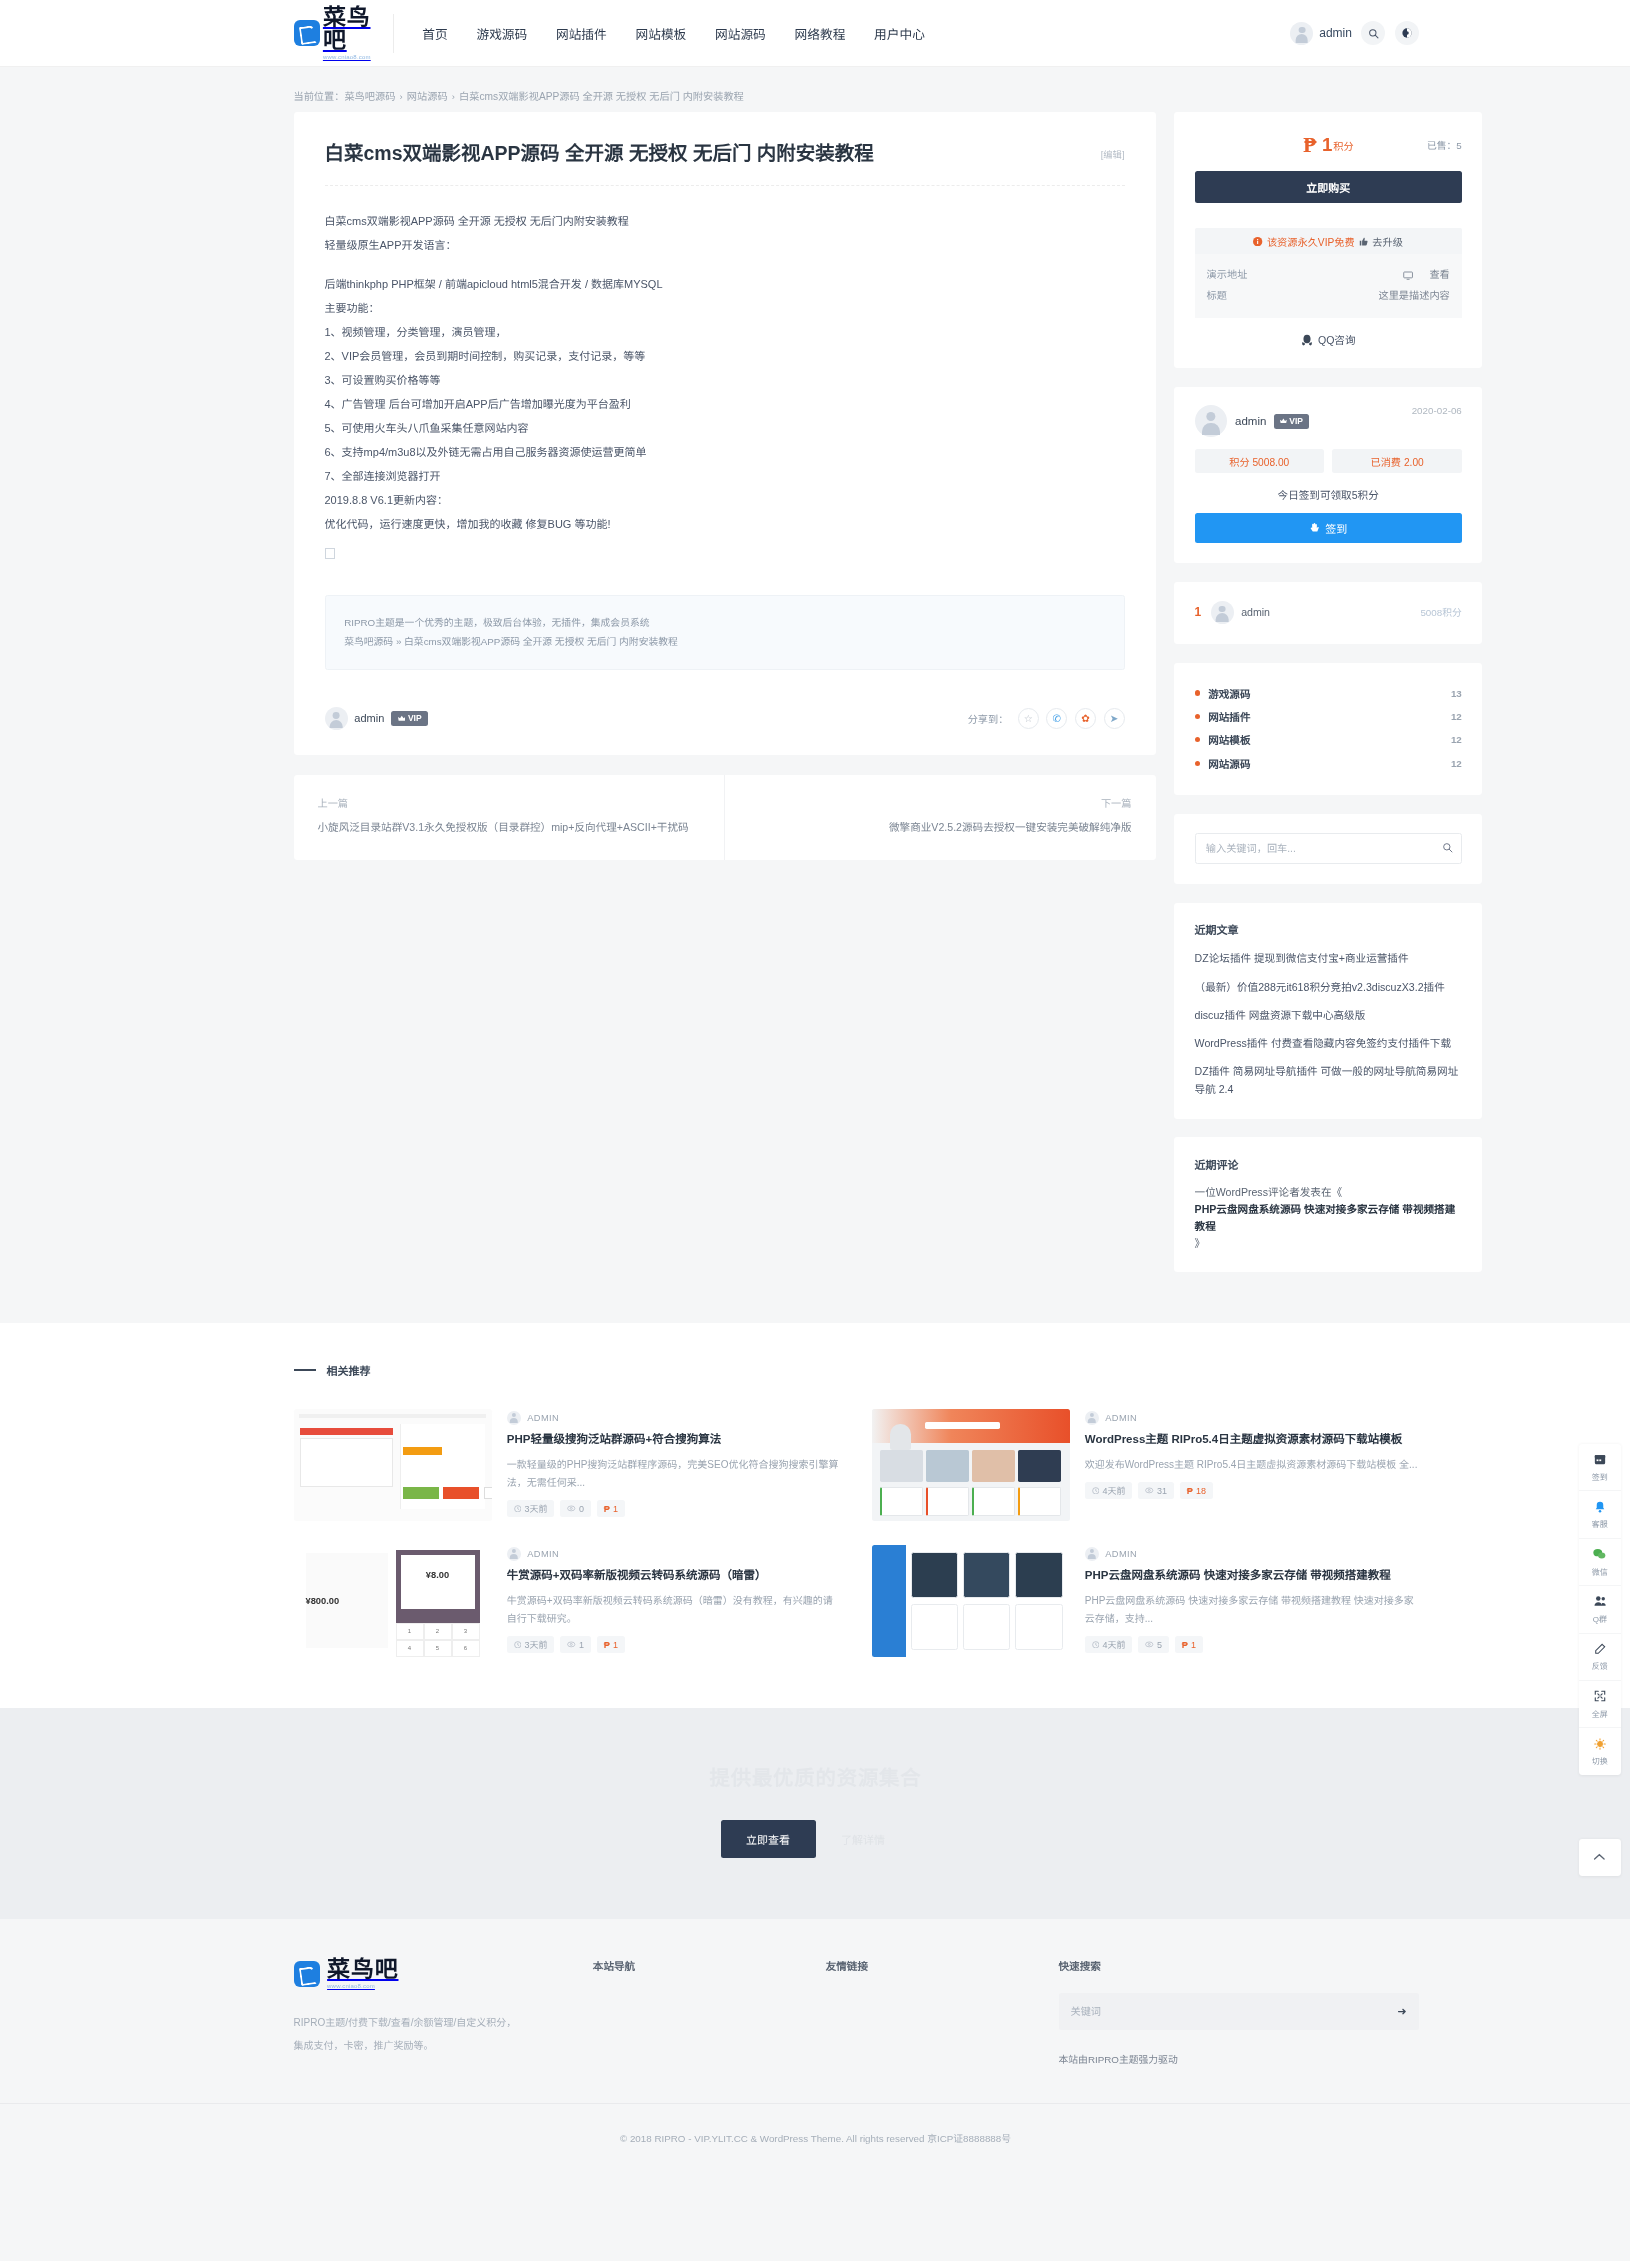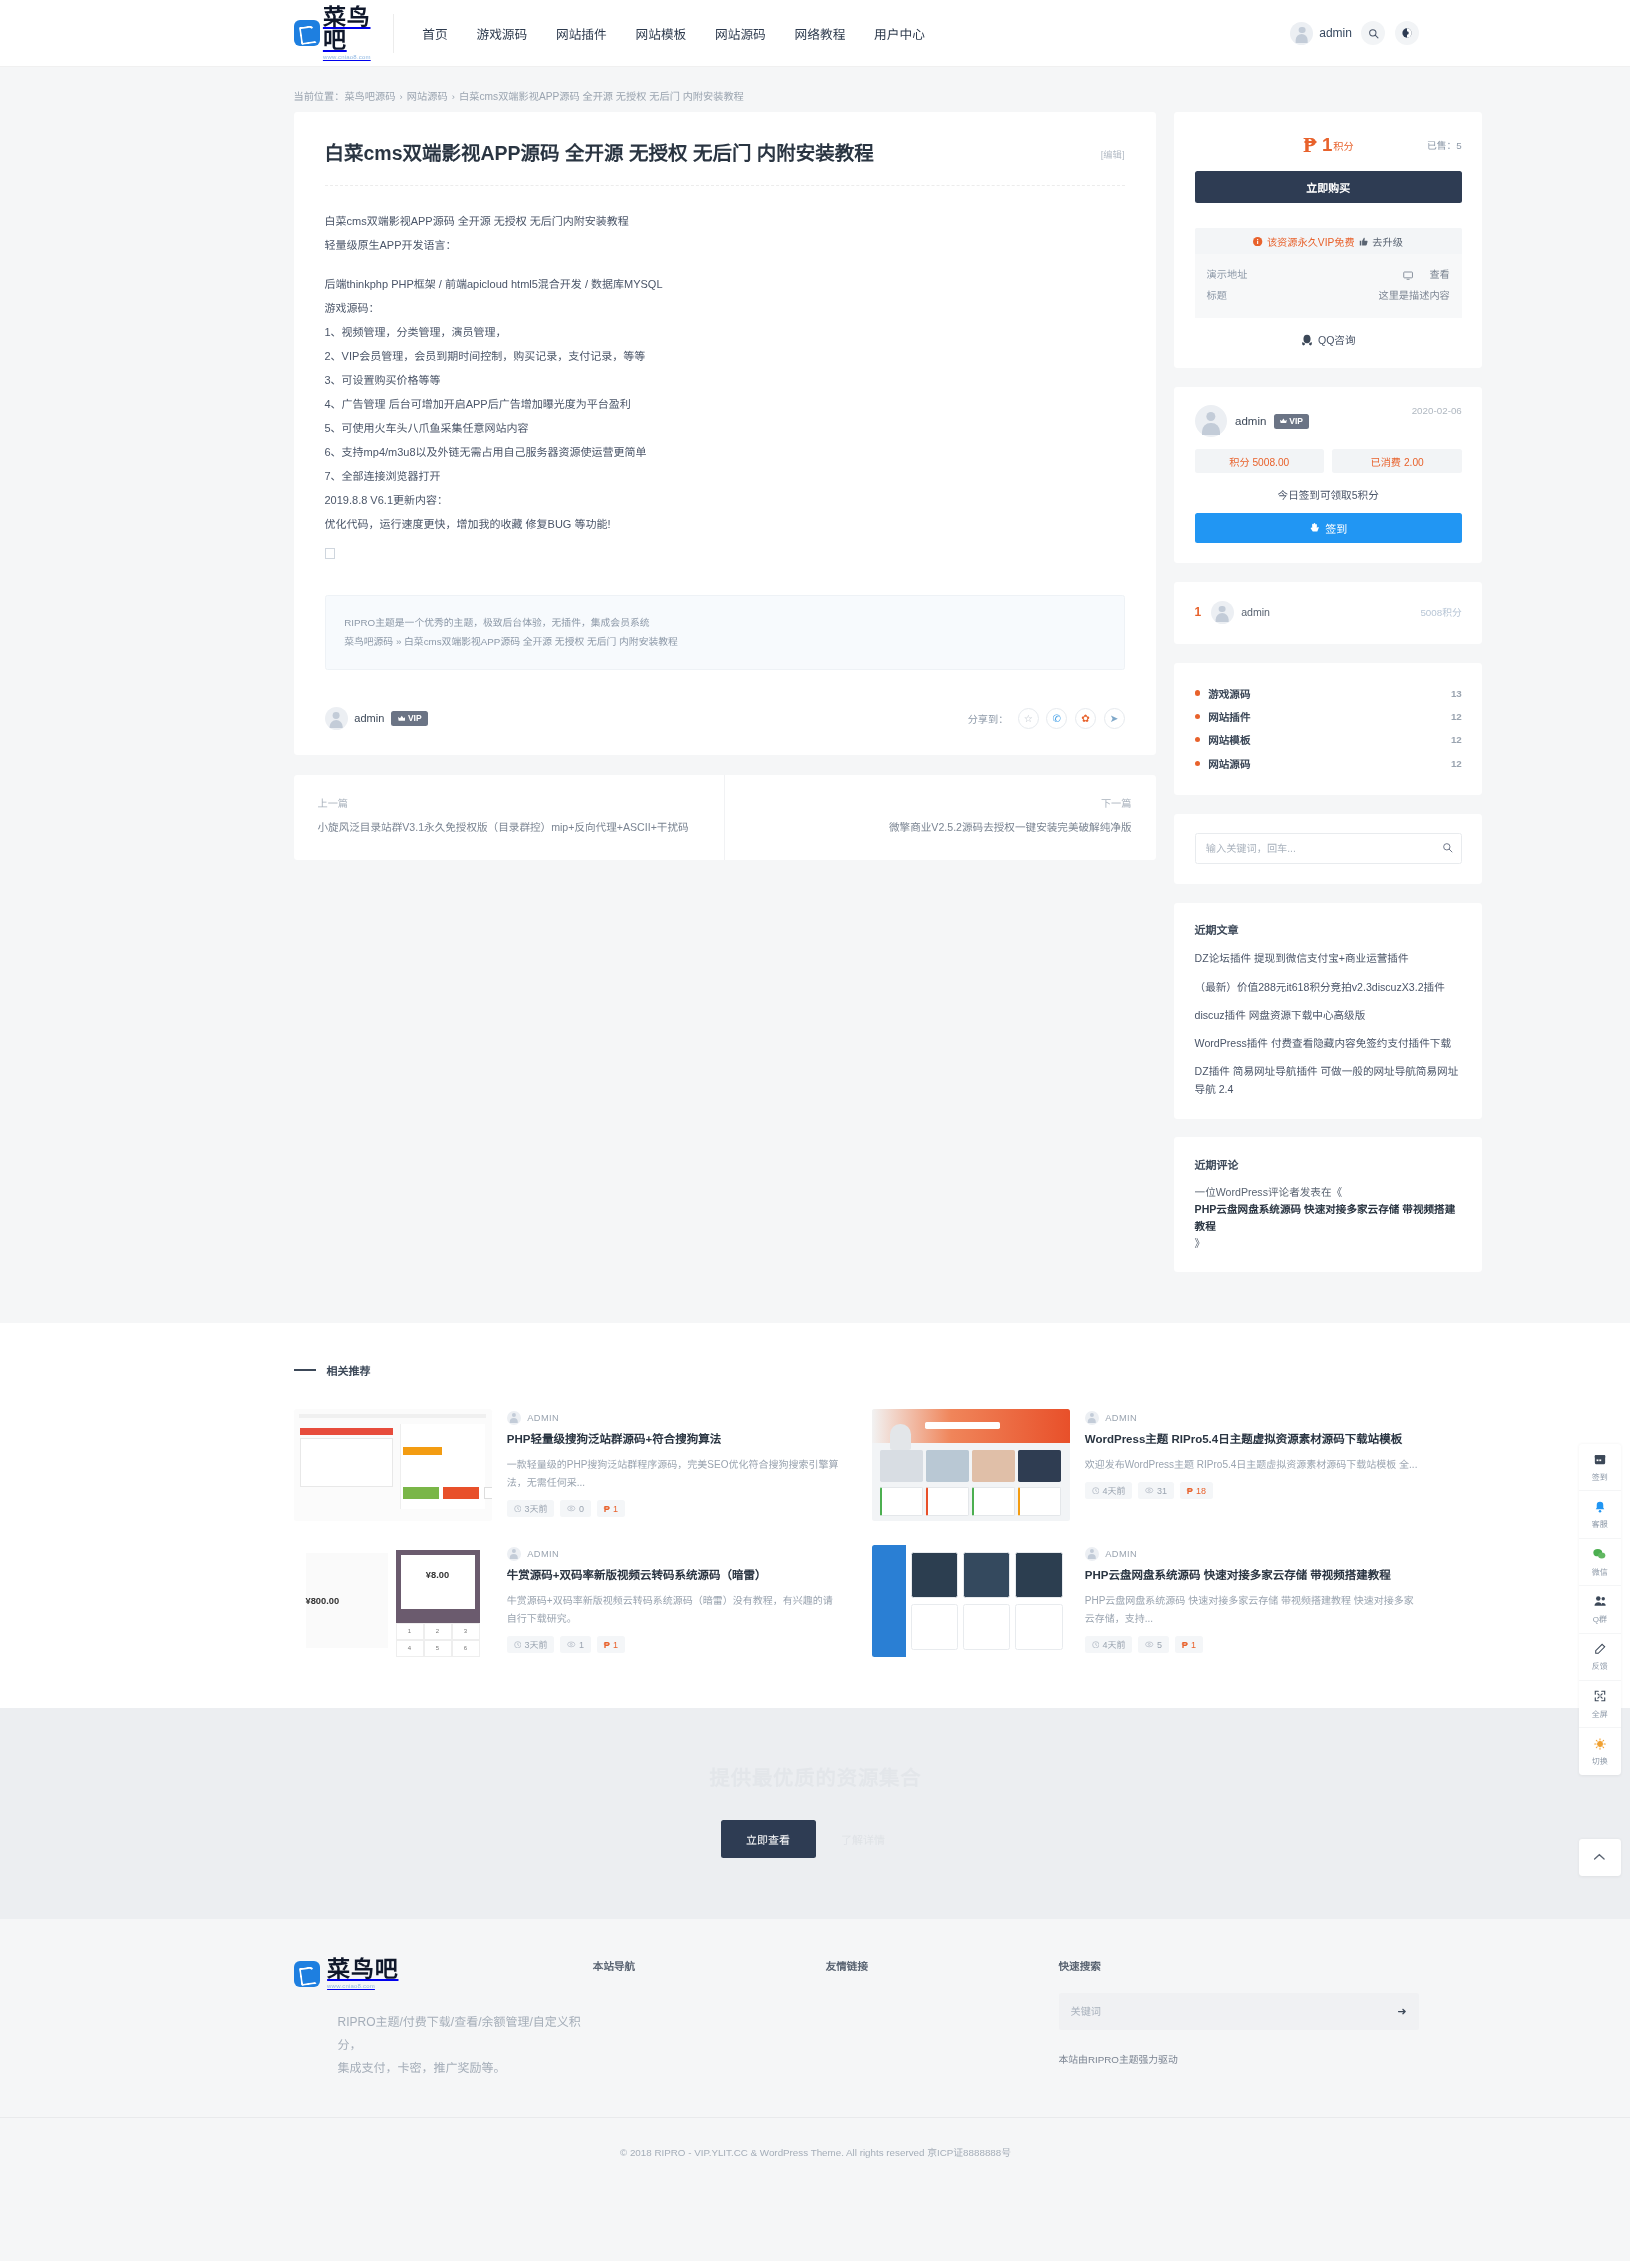--- a/index.html
+++ b/index.html
@@ -263,21 +263,21 @@
   .cta-h { font-size: 20.4px; font-weight:bold; color:#e3e6ea; margin-bottom: 29px; letter-spacing:0.8px;}
   .cta-btns { display:flex; align-items:center; justify-content:center; gap:0; }
   .cta-a { background:#2e3c53; color:#fff; font-size:11px; padding: 11px 25.5px; border-radius:2.5px; cursor:pointer;}
   .cta-b { font-size:11px; color:#dfe2e6; padding: 11px 25.5px; cursor:pointer;}
 
   
   .footer { background:#f5f6f7; padding: 39px 0 0 0; }
   .footer-inner { width:1206px; margin:0 auto; padding-left:81px; display:flex; }
   .f-col-logo { width: 306px; }
   .f-logo { display:flex; align-items:center; gap:4.2px; margin-bottom: 22px; }
-  .f-desc { font-size: 12px; color:#a5aeb9; line-height: 23px; margin-left: 44px; }
+  .f-desc { font-size: 10px; color:#a5aeb9; line-height: 23px; }
   .f-col { width: 238px; }
   .f-h { font-size:10.6px; font-weight:bold; color:#5a6472; margin-bottom: 15.3px; }
   .f-search { width: 360px; position:relative; margin-top: 20.4px;}
   .f-search input { width:100%; height:37px; background:#f0f1f3; border:none; border-radius:2.5px; padding:0 32px 0 12px; font-size:10.2px; color:#6b7485; outline:none; font-family:"Liberation Sans",sans-serif;}
   .f-search input::placeholder { color:#a9b2bd; }
   .f-search .go { position:absolute; right:12px; top:12px; color:#3c4858; font-size:11px; }
   .f-powered { font-size:9.8px; color:#7b8492; margin-top: 22px; }
   .f-bottom { border-top:0.8px solid #e9eaec; margin-top: 37px; padding: 27px 0 29px 0; text-align:center; font-size:9.8px; color:#a5aeb9;}
 
   
@@ -401,21 +401,21 @@
         <h1 class="art-title">白菜cms双端影视APP源码 全开源 无授权 无后门 内附安装教程</h1>
         <a class="edit-link" href="#">[编辑]</a>
       </div>
       <div class="art-divider"></div>
 
       <div class="art-body">
         <p>白菜cms双端影视APP源码 全开源 无授权 无后门内附安装教程</p>
         <p>轻量级原生APP开发语言：</p>
         <div class="gap"></div>
         <p>后端thinkphp PHP框架 / 前端apicloud html5混合开发 / 数据库MYSQL</p>
-        <p>游戏源码：</p>
+        <p>主要功能：</p>
         <p>1、视频管理，分类管理，演员管理，</p>
         <p>2、VIP会员管理，会员到期时间控制，购买记录，支付记录，等等</p>
         <p>3、可设置购买价格等等</p>
         <p>4、广告管理 后台可增加开启APP后广告增加曝光度为平台盈利</p>
         <p>5、可使用火车头八爪鱼采集任意网站内容</p>
         <p>6、支持mp4/m3u8以及外链无需占用自己服务器资源使运营更简单</p>
         <p>7、全部连接浏览器打开</p>
         <p>2019.8.8 V6.1更新内容：</p>
         <p>优化代码，运行速度更快，增加我的收藏 修复BUG 等功能!</p>
         <span class="empty-box"></span>

